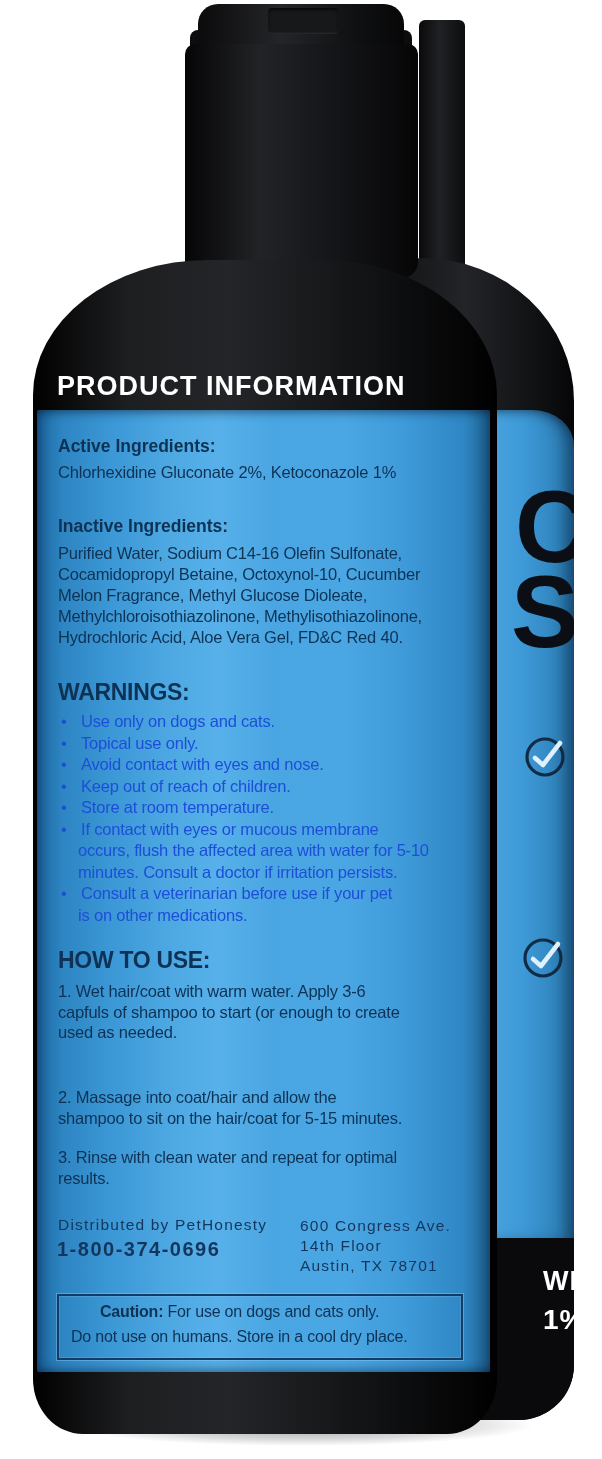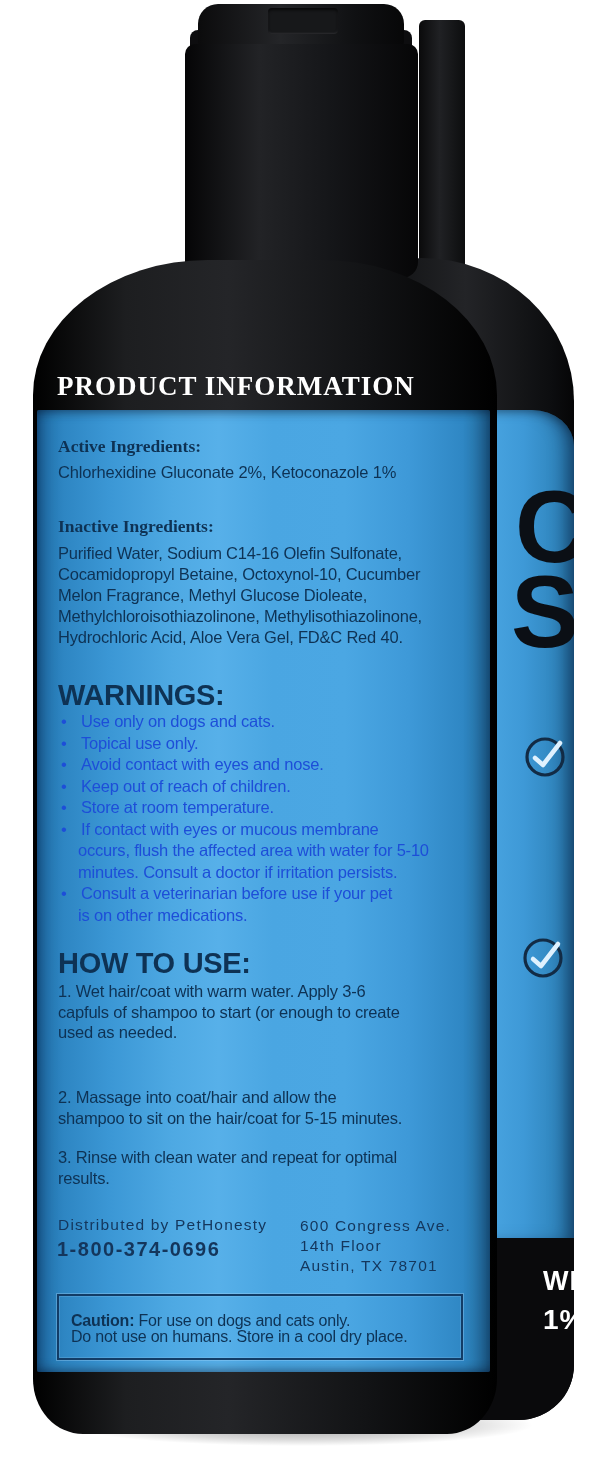--- a/index.html
+++ b/index.html
@@ -39,25 +39,25 @@
     border-radius:10px 10px 16px 16px;}
   .front-body{left:33px;top:260px;width:464px;height:1174px;z-index:5;
     background:linear-gradient(90deg,#000000,#1d1e20 20%,#242528 42%,#121315 72%,#000000);
     border-radius:175px 175px 50px 50px / 135px 135px 55px 55px;}
   .front-label{left:37px;top:410px;width:453px;height:962px;z-index:6;border-radius:2px;
     background:linear-gradient(90deg,#1f6fa9 0%,#2e86c3 6%,#3b97d5 16%,#4ea9e3 30%,#57b0e9 40%,#4aa6e2 52%,#4ba7e3 68%,#3e99d8 82%,#2f87c4 94%,#236f9f 100%);
     box-shadow:inset 10px 0 16px -8px rgba(0,10,40,.5), inset -12px 0 18px -8px rgba(0,10,40,.5),
                inset 0 8px 10px -6px rgba(0,0,0,.30), inset 0 -8px 10px -6px rgba(0,0,0,.25);}
 
   
-  .hdr{left:57px;top:371px;z-index:7;color:#ffffff;font-weight:bold;font-size:27px;letter-spacing:1px;white-space:nowrap;font-family:Liberation Serif, serif;}
+  .hdr{left:57px;top:371px;z-index:7;color:#ffffff;font-weight:bold;font-size:27px;letter-spacing:1px;white-space:nowrap;}
   .t{z-index:7;white-space:nowrap;font-size:16.5px;letter-spacing:-0.2px;color:#0e3254;}
   .sec-h{z-index:7;white-space:nowrap;font-weight:bold;color:#0e3254;}
-  .h17{font-size:17.5px;font-family:Liberation Serif, serif;}
-  .h23{font-size:29px;letter-spacing:-0.3px;text-align:center;}
+  .h17{font-size:17.5px;}
+  .h23{font-size:23px;letter-spacing:-0.3px;text-align:center;}
   .lines div{height:21px;line-height:21px;}
   .lines-sm div{height:20.5px;line-height:20.5px;}
   .warn-list{left:58px;top:711px;z-index:7;}
   .warn-row{height:21.5px;line-height:21.5px;white-space:nowrap;font-size:16.5px;letter-spacing:-0.2px;color:#1d4ed8;}
   .warn-row .dot{display:inline-block;width:20px;margin-left:3px;}
   .warn-row .dot::before{content:"\2022";}
   .warn-row.cont{padding-left:20px;}
 
   .dist{z-index:7;color:#14365c;font-size:15.5px;letter-spacing:1.2px;white-space:nowrap;line-height:20px;}
   .phone{font-weight:bold;font-size:20px;letter-spacing:1.5px;}
@@ -147,20 +147,20 @@
 
   <div class="abs dist" style="left:58px;top:1215px;">Distributed by PetHonesty</div>
   <div class="abs dist phone" style="left:57px;top:1239px;">1-800-374-0696</div>
   <div class="abs dist" style="left:300px;top:1216px;">
     <div>600 Congress Ave.</div>
     <div>14th Floor</div>
     <div>Austin, TX 78701</div>
   </div>
 
   <div class="abs caution-box">
-    <div class="caution-line" style="top:14px;">
+    <div class="caution-line" style="top:5px;margin-left:29px;">
       <b>Caution:</b>
       <span>For use on dogs and cats only.</span>
     </div>
     <div class="caution-line" style="top:30px;">Do not use on humans. Store in a cool dry place.</div>
   </div>
 
 </div>
 
 </body></html>

